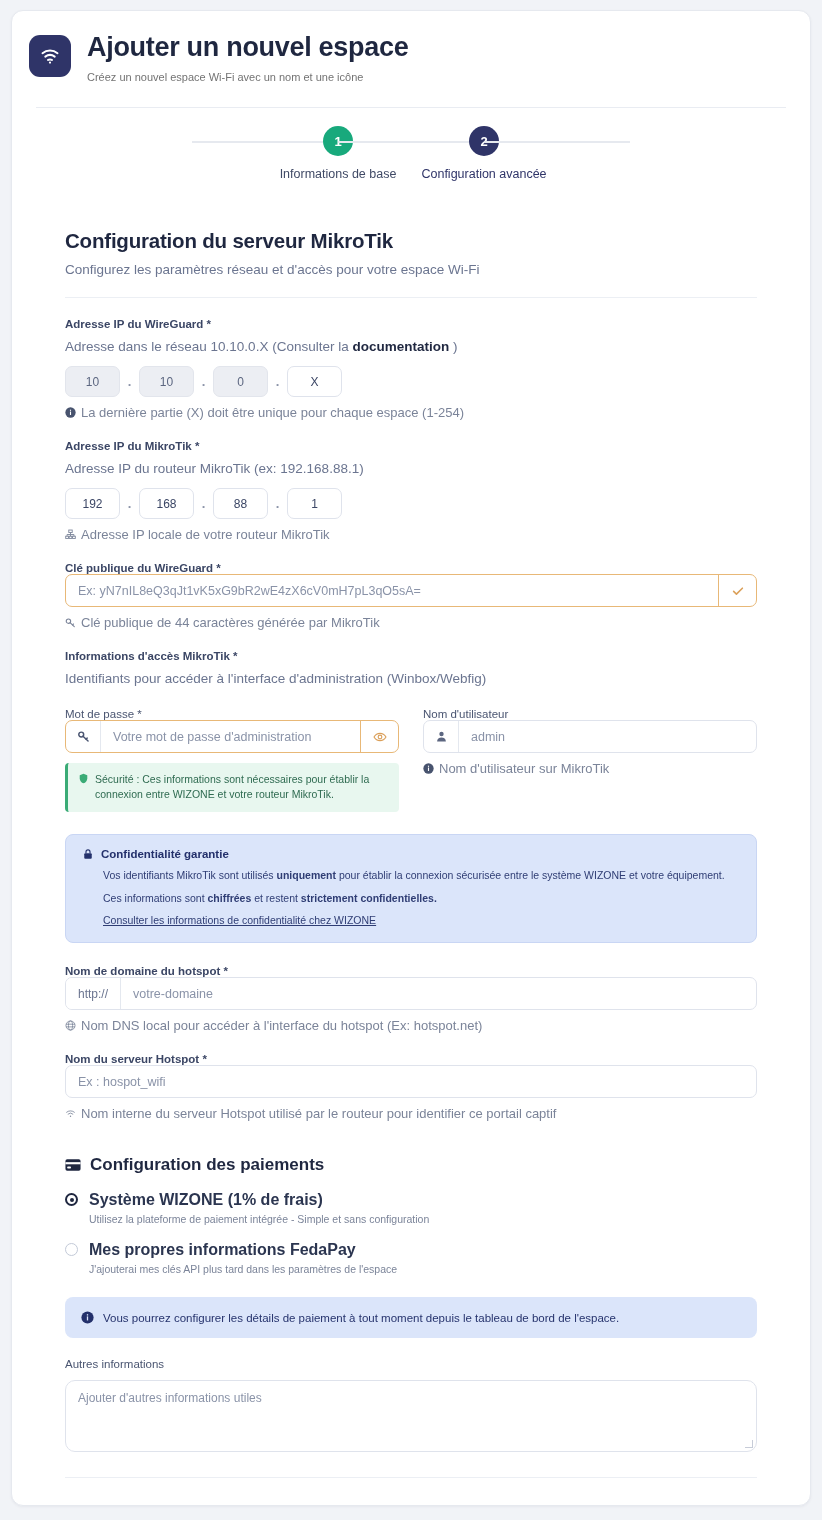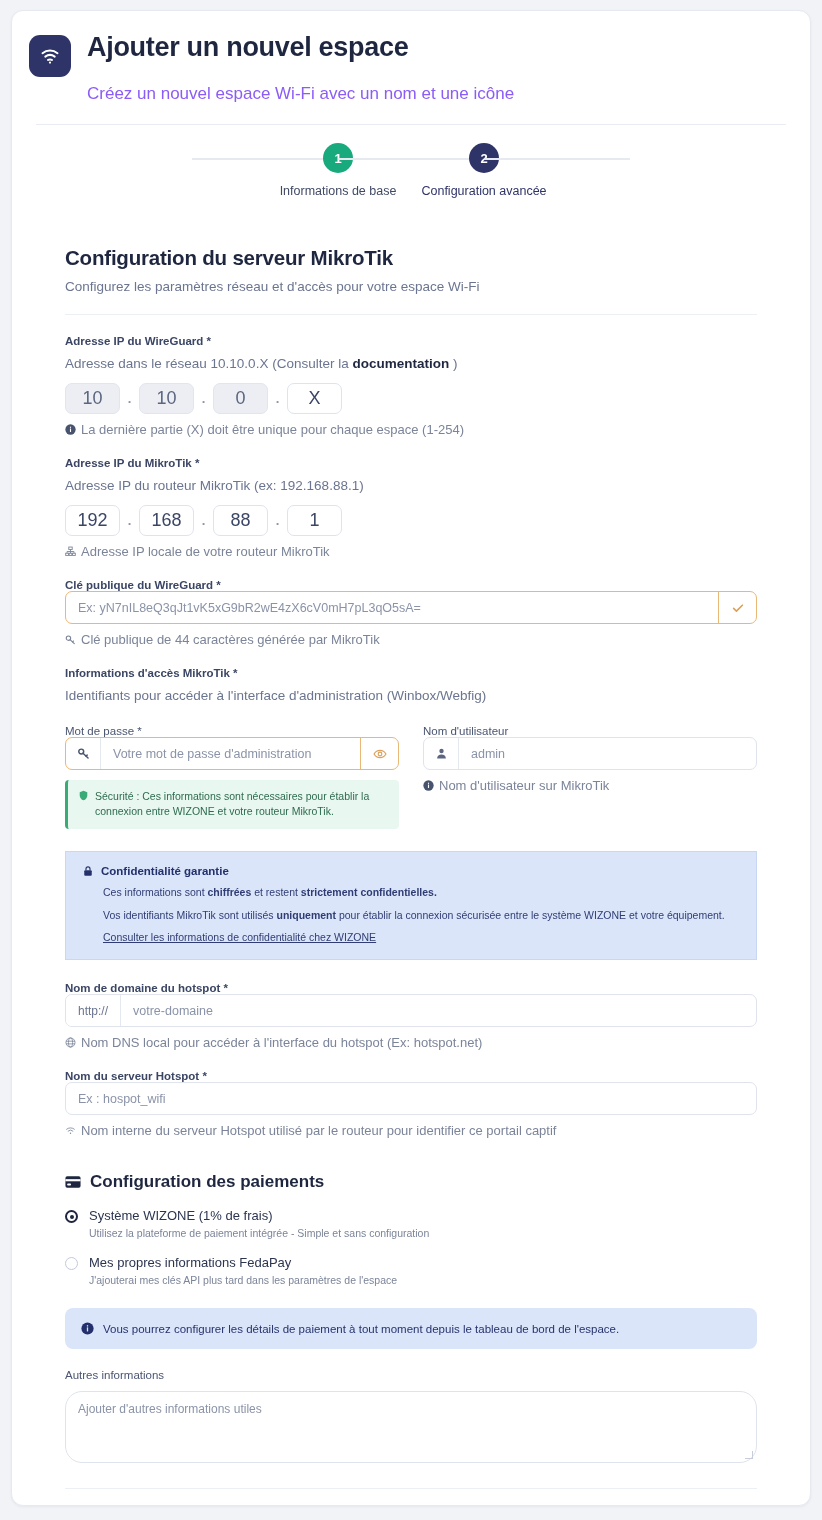--- a/index.html
+++ b/index.html
@@ -42,23 +42,23 @@
   .logo svg { display:block; }
   .header-text h1 {
     margin: 0;
     font-size: 27px;
     line-height: 32px;
     font-weight: 700;
     color: #1f2740;
     letter-spacing: -0.3px;
   }
   .header-text .sub {
-    margin-top: 22px;
-    font-size: 17px;
-    color: #8b5cf6;
+    margin-top: 5px;
+    font-size: 11px;
+    color: #737373;
     line-height: 18px;
   }
   .header-rule {
     margin: 21px 24px 0 24px;
     border-top: 1px solid #e9ecf2;
   }
 
   
   .stepper {
     display: flex;
@@ -129,21 +129,21 @@
   }
   .helper .gi { display: inline-flex; width: 11px; height: 11px; }
 
   
   .ip-row { display: flex; align-items: center; gap: 0; margin-top: 12px; }
   .ip-box {
     width: 55px; height: 31px;
     border: 1px solid #dfe3ec;
     border-radius: 7px;
     display: flex; align-items: center; justify-content: center;
-    font-size: 18px;
+    font-size: 12px;
     color: #3b4665;
     background: #fff;
   }
   .ip-box.disabled { background: #eceef3; border-color: #e2e5ec; color: #5c6680; }
   .ip-dot {
     width: 19px; text-align: center;
     color: #8b93a8; font-size: 13px; font-weight: 700;
   }
 
   
@@ -197,21 +197,21 @@
     font-size: 10.5px;
     line-height: 15px;
     color: #2f6b51;
   }
   .notice-green svg { flex: 0 0 auto; margin-top: 1px; }
 
   .notice-blue {
     margin-top: 22px;
     background: #dbe5fa;
     border: 1px solid #c9d6f4;
-    border-radius: 0;
+    border-radius: 8px;
     padding: 13px 16px 14px 16px;
   }
   .nb-title {
     display: flex; align-items: center; gap: 7px;
     font-size: 11.5px; font-weight: 700; color: #23306b;
   }
   .nb-p {
     margin-top: 8px; margin-left: 21px;
     font-size: 10.5px; color: #2f3d74; line-height: 15px;
   }
@@ -243,27 +243,27 @@
     border: 1.5px solid #c3cad8; background: #fff;
     margin-top: 2px; flex: 0 0 auto;
     position: relative;
   }
   .radio.checked { border-color: #1f2740; border-width: 2px; }
   .radio.checked::after {
     content: ""; position: absolute;
     left: 2.5px; top: 2.5px; width: 4px; height: 4px;
     border-radius: 50%; background: #1f2740;
   }
-  .radio-t { font-size: 13px; color: #2b3550; font-weight: 400; }
+  .radio-t { font-size: 16px; color: #2b3550; font-weight: 700; }
   .radio-s { margin-top: 4px; font-size: 10.5px; color: #7b8499; }
 
   .ta {
     margin-top: 10px;
     height: 72px;
-    border: 1px solid #dfe3ec; border-radius: 17px;
+    border: 1px solid #dfe3ec; border-radius: 10px;
     padding: 10px 12px;
     font-size: 12px; color: #8a93a8;
     background: #fff;
     position: relative;
   }
   .ta::after {
     content: ""; position: absolute; right: 3px; bottom: 3px;
     width: 7px; height: 7px;
     border-right: 1.5px solid #c7ccd8; border-bottom: 1.5px solid #c7ccd8;
   }
@@ -442,22 +442,22 @@
     </div>
 
     <div class="notice-blue">
       <div class="nb-title">
         <svg width="12" height="12" viewBox="0 0 16 16" fill="#23306b">
               <rect x="3" y="7" width="10" height="7.2" rx="1.3"></rect>
               <path d="M5.3 7V5.2a2.7 2.7 0 0 1 5.4 0V7" fill="none" stroke="#23306b" stroke-width="1.5"></path>
             </svg>
         <span>Confidentialité garantie</span>
       </div>
+      <div class="nb-p"><span>Vos identifiants MikroTik sont utilisés </span><b>uniquement</b><span> pour établir la connexion sécurisée entre le système WIZONE et votre équipement.</span></div>
       <div class="nb-p"><span>Ces informations sont </span><b>chiffrées</b><span> et restent </span><b>strictement confidentielles.</b></div>
-      <div class="nb-p"><span>Vos identifiants MikroTik sont utilisés </span><b>uniquement</b><span> pour établir la connexion sécurisée entre le système WIZONE et votre équipement.</span></div>
       <a class="nb-link" href="#">Consulter les informations de confidentialité chez WIZONE</a>
     </div>
 
     <div class="field" style="margin-top:22px">
       <div class="label">Nom de domaine du hotspot *</div>
       <div class="inp">
         <div class="prefix">http://</div>
         <div class="txt">votre-domaine</div>
       </div>
       <div class="helper">

